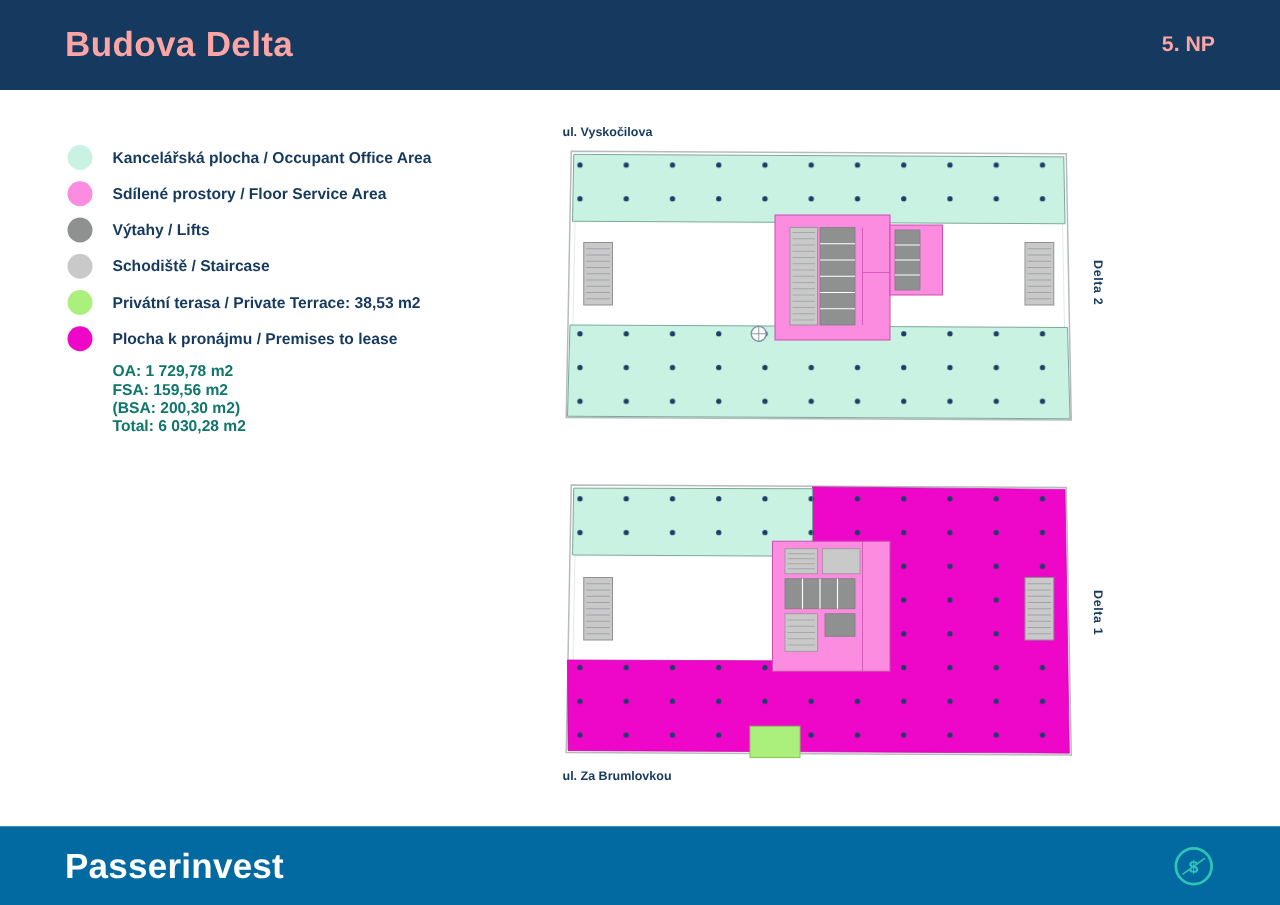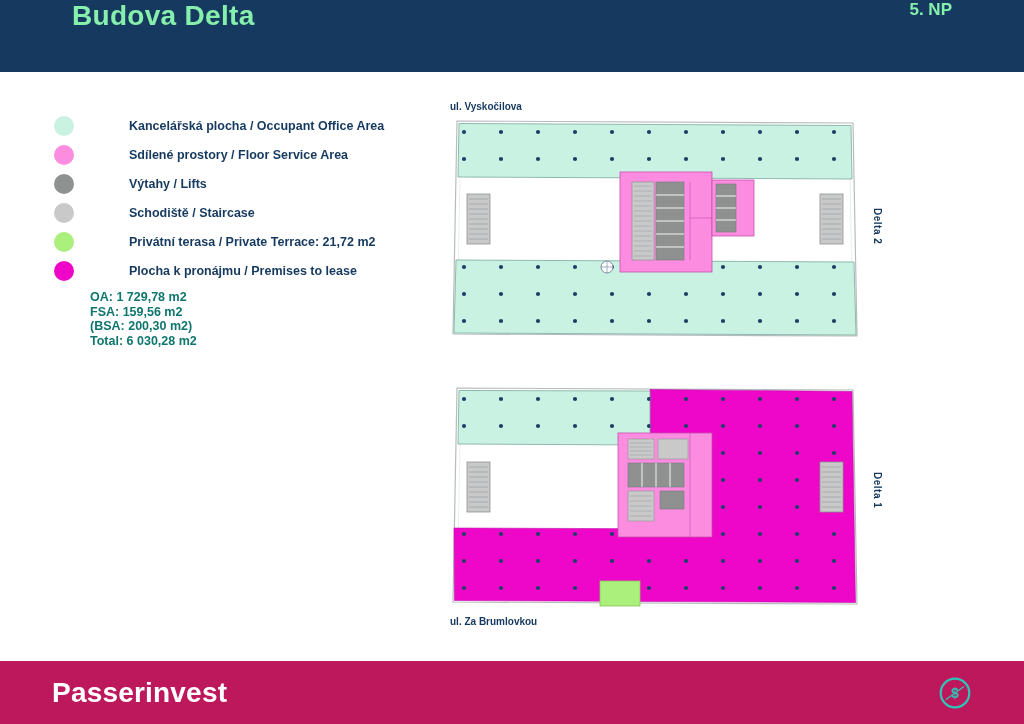--- a/index.html
+++ b/index.html
@@ -1,33 +1,33 @@
 <!DOCTYPE html>
 <html><head>
 <meta charset="utf-8">
 <style>
   html,body { margin:0; padding:0; background:#ffffff; }
   .page { position:relative; width:1024px; height:724px; overflow:hidden;
           font-family:"Liberation Sans", sans-serif; background:#ffffff; }
 
   
   .topbar { position:absolute; left:0; top:0; width:100%; height:72px; background:#15395f;
-            color:#86efac; box-sizing:border-box; display:flex; 
-            justify-content:space-between; padding:0 72px; }
+            color:#fca5a5; box-sizing:border-box; display:flex; align-items:center;
+            justify-content:space-between; padding:0 52px; }
   .topbar h1 { margin:0; font-size:28px; font-weight:bold; letter-spacing:0.3px; }
   .floor-label { font-size:17px; font-weight:bold; }
 
-  .bottombar { position:absolute; left:0; bottom:0; width:100%; height:63px; background:#be185d;
+  .bottombar { position:absolute; left:0; bottom:0; width:100%; height:63px; background:#0369a1;
                box-sizing:border-box; display:flex; align-items:center;
                justify-content:space-between; padding:0 52px; }
   .brand { color:#fff; font-size:28px; font-weight:bold; letter-spacing:0.2px; }
 
   
   .legend { position:absolute; left:54px; top:116px; }
-  .legend-row { display:flex; align-items:center; margin-bottom:9px; height:20px;gap:39px; }
+  .legend-row { display:flex; align-items:center; margin-bottom:9px; height:20px; }
   .swatch { width:20px; height:20px; border-radius:50%; margin-right:16px; flex:none; }
   .legend-label { font-size:12.5px; font-weight:bold; color:#15395f; white-space:nowrap; }
   .legend-details { margin-left:36px; margin-top:1px; color:#0f766e; font-size:12.5px;
                     font-weight:bold; line-height:14.5px; }
 
   
   .plan-svg { position:absolute; display:block; }
   #plan-top    { left:450px; top:118px; width:410px; height:222px; }
   #plan-bottom { left:450px; top:385px; width:410px; height:223px; }
 
@@ -63,21 +63,21 @@
     <div class="legend-row">
       <span class="swatch" style="background: rgb(143, 145, 145);"></span>
       <span class="legend-label">Výtahy / Lifts</span>
     </div>
     <div class="legend-row">
       <span class="swatch" style="background: rgb(201, 201, 201);"></span>
       <span class="legend-label">Schodiště / Staircase</span>
     </div>
     <div class="legend-row">
       <span class="swatch" style="background: rgb(171, 239, 124);"></span>
-      <span class="legend-label">Privátní terasa / Private Terrace: 21,72 m2</span>
+      <span class="legend-label">Privátní terasa / Private Terrace: 38,53 m2</span>
     </div>
     <div class="legend-row">
       <span class="swatch" style="background: rgb(238, 6, 201);"></span>
       <span class="legend-label">Plocha k pronájmu / Premises to lease</span>
     </div>
     <div class="legend-details">
       <div>OA: 1 729,78 m2</div>
       <div>FSA: 159,56 m2</div>
       <div>(BSA: 200,30 m2)</div>
       <div>Total: 6 030,28 m2</div>

